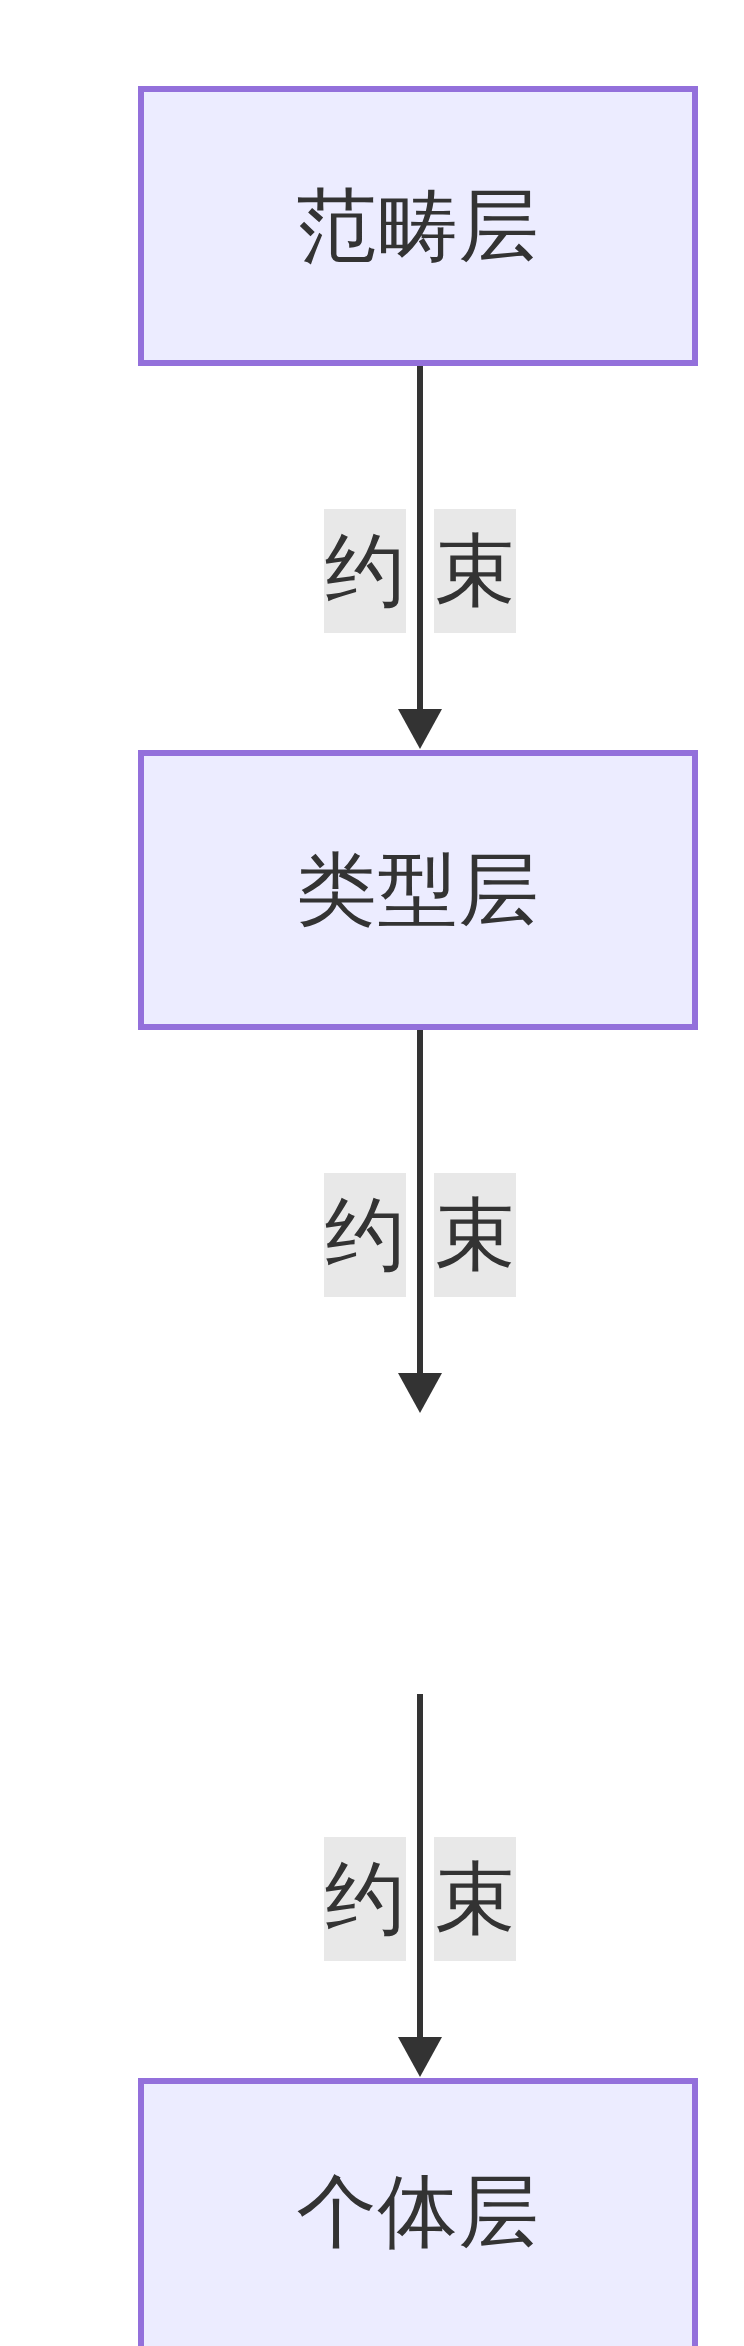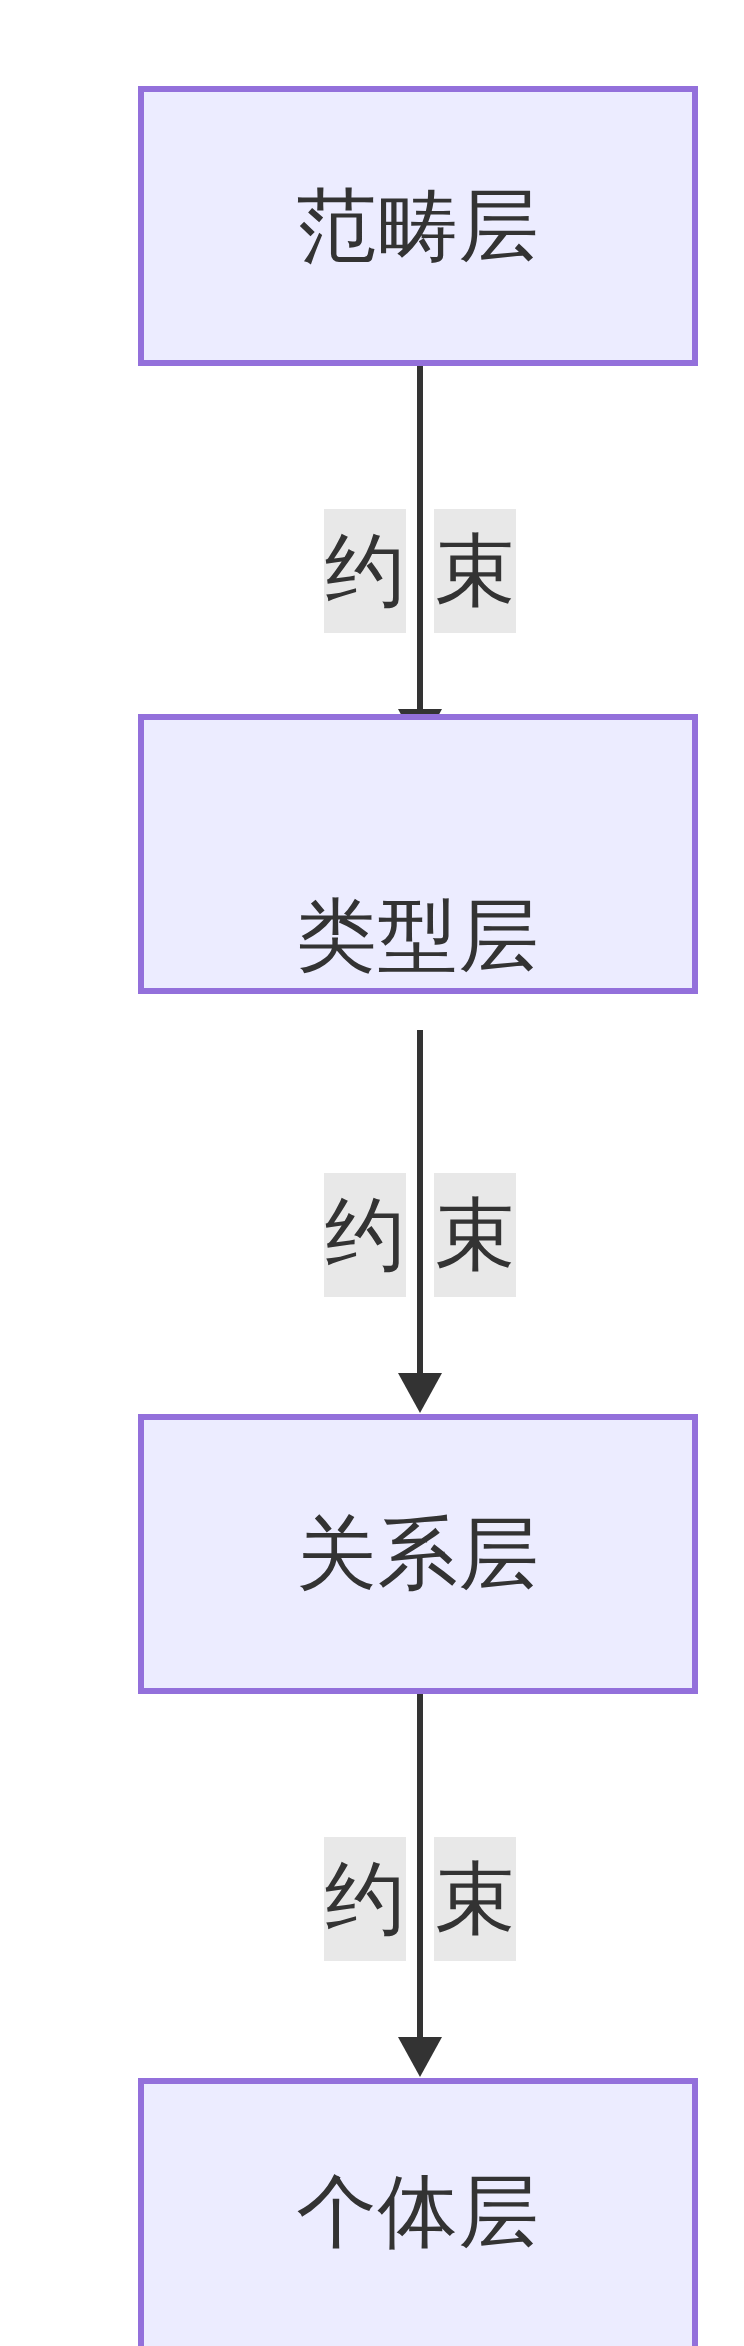--- a/index.html
+++ b/index.html
@@ -37,21 +37,21 @@
     z-index: 1;
   }
   .node .node-text {
     font-size: 80px;
     line-height: 1;
     color: var(--node-text);
     letter-spacing: 1px;
     white-space: nowrap;
   }
   .n1 { top: 38px; }
-  .n2 { top: 666px; align-items: flex-end; }
+  .n2 { top: 702px; }
   .n3 { top: 1366px; }
   .n4 { top: 2030px; font-family: Liberation Mono, monospace; }
 
   
   .edge-line {
     position: absolute;
     left: 369px;
     width: 6px;
     height: 348px;
     background: var(--edge-line);
@@ -120,23 +120,20 @@
     <span class="node-text">类型层</span>
   </div>
 
   <div class="edge-line el2"></div>
   <div class="arrowhead ah2"></div>
   <div class="edge-label elb2">
       <span class="ch">约</span>
       <span class="ch">束</span>
     </div>
 
-  <div class="node n3">
-    <span class="node-text">关系层</span>
-  </div>
 
   <div class="edge-line el3"></div>
   <div class="arrowhead ah3"></div>
   <div class="edge-label elb3">
       <span class="ch">约</span>
       <span class="ch">束</span>
     </div>
 
   <div class="node n4">
     <span class="node-text">个体层</span>

